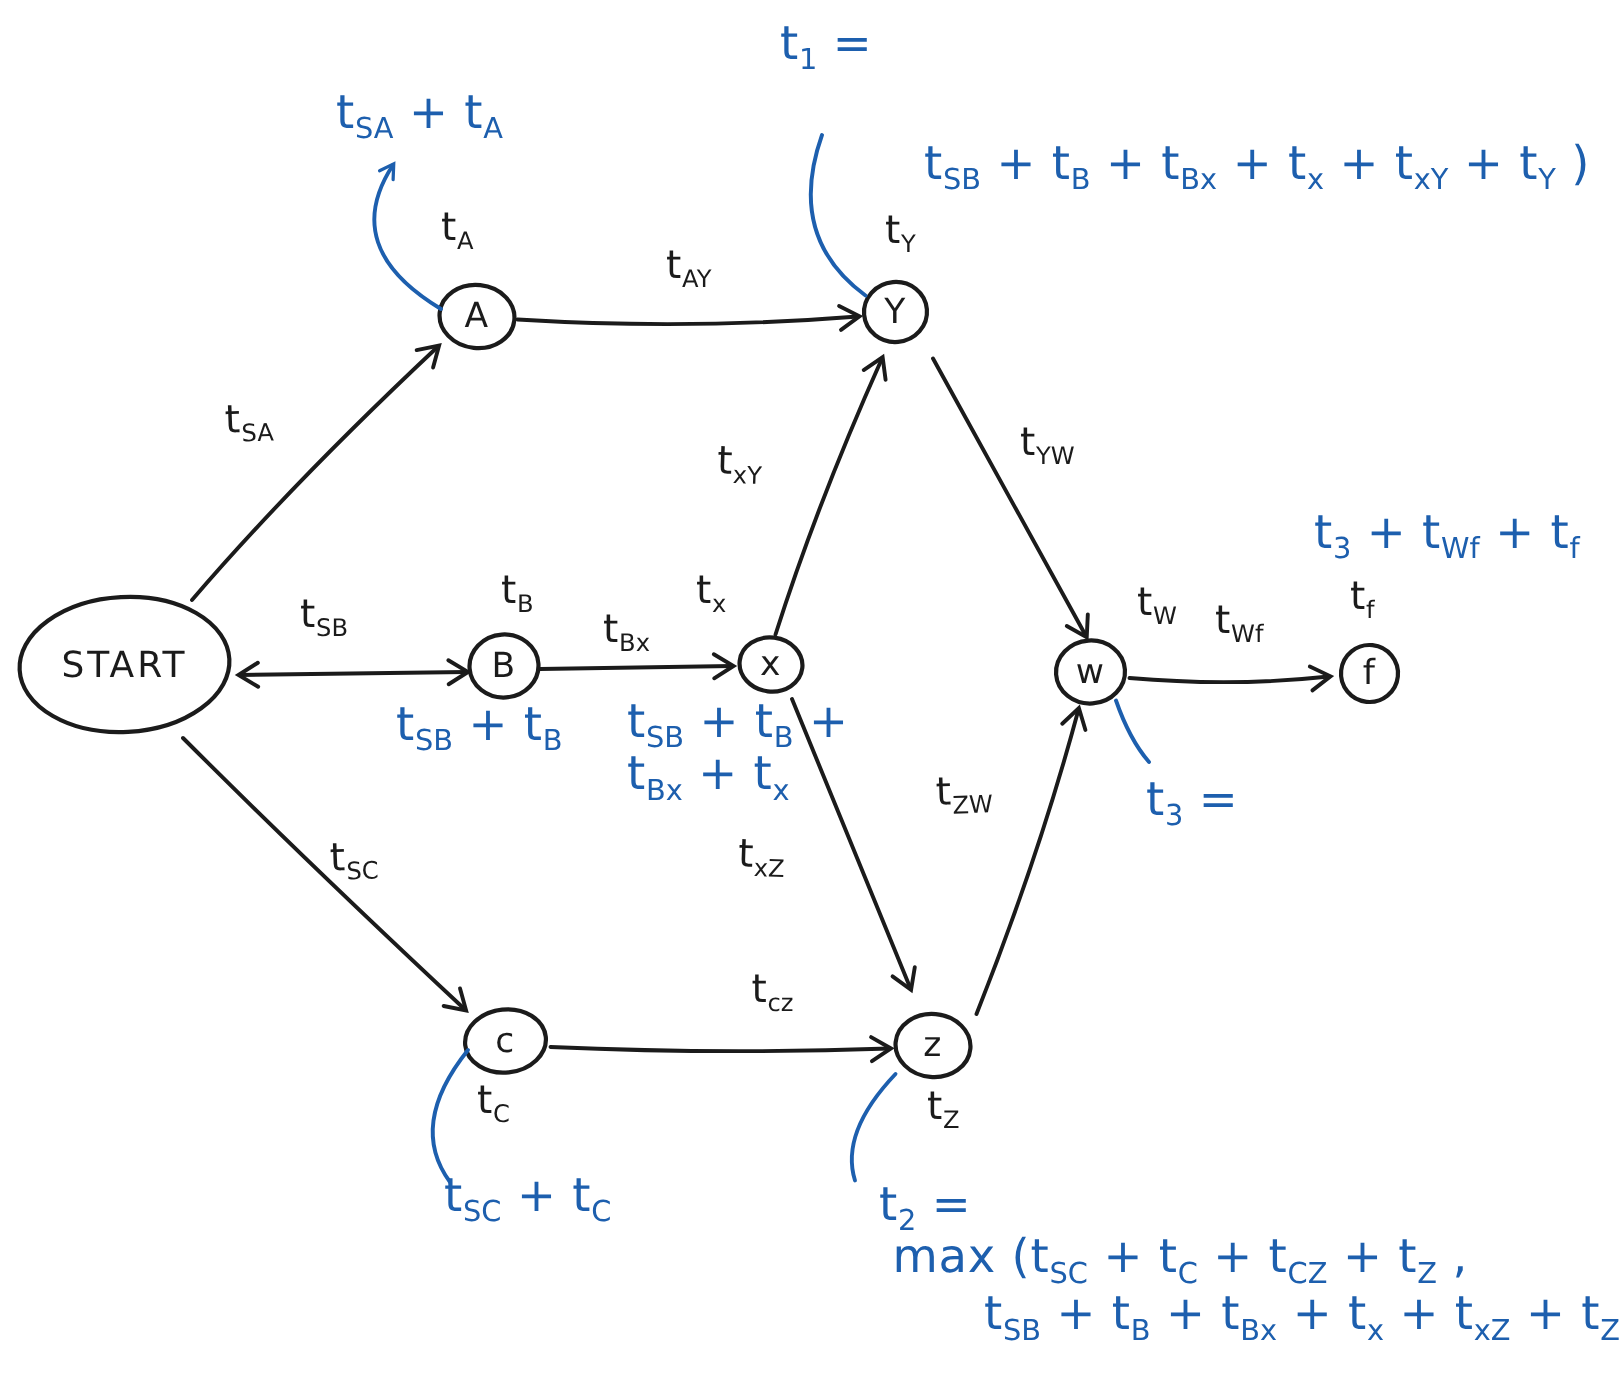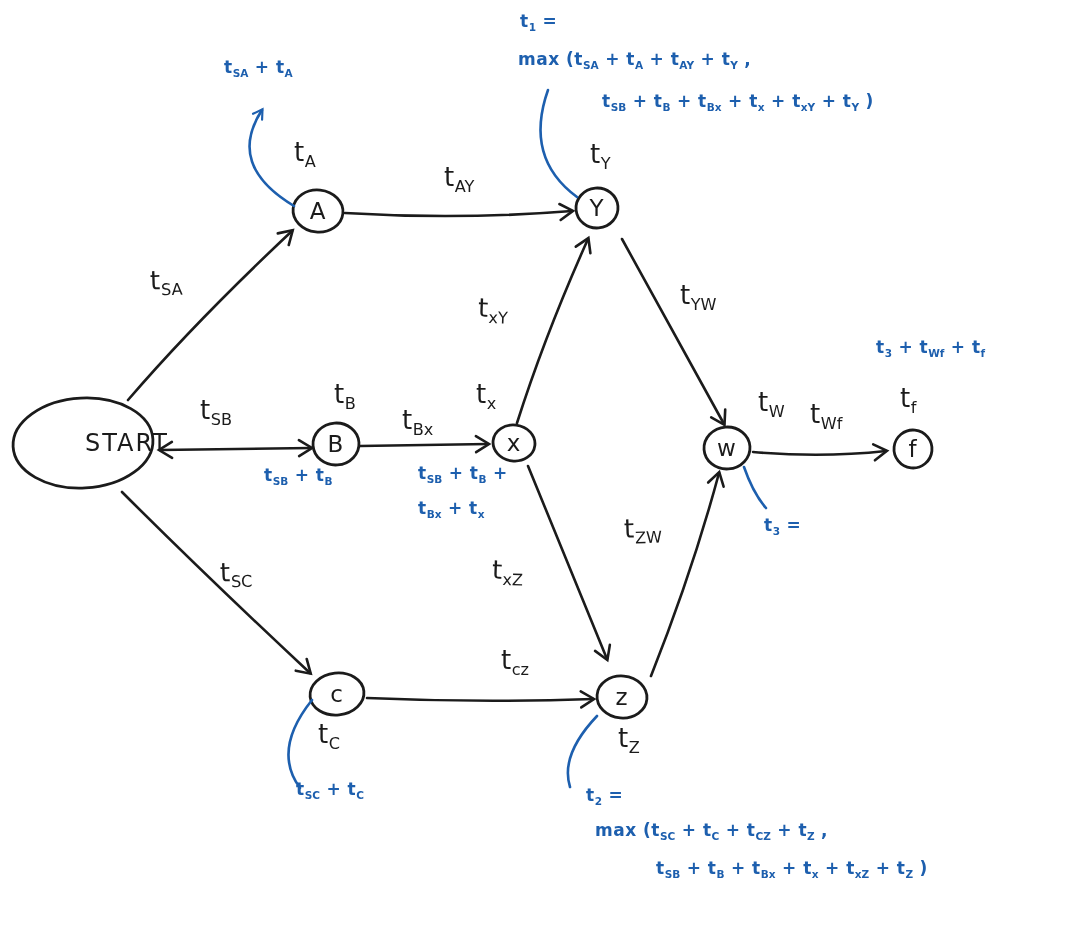--- a/index.html
+++ b/index.html
@@ -6,26 +6,26 @@
   .canvas{
     position:relative;width:1080px;height:928px;background:#ffffff;overflow:hidden;
     font-family:"DejaVu Sans","Liberation Sans",sans-serif;
   }
   .canvas svg{position:absolute;left:0;top:0;}
   .lbl{
     position:absolute;white-space:nowrap;color:#1b1b1b;
     font-size:26px;line-height:1.1;letter-spacing:0.5px;
   }
   .lbl sub{font-size:0.62em;letter-spacing:0;}
-  .blue{color:#1d5fae;font-size:17px;font-weight:bold;}
+  .blue{color:#1d5fae;font-size:31px;}
   .node-label{
     position:absolute;transform:translate(-50%,-50%);color:#1b1b1b;
     font-size:23px;letter-spacing:1px;text-align:center;
   }
-  .start-label{font-size:24px;letter-spacing:2px;margin-left:44px;}
+  .start-label{font-size:24px;letter-spacing:2px;}
   .tilt-l{transform:rotate(-2deg);}
   .tilt-r{transform:rotate(2deg);}
 </style>
 </head>
 <body>
 
 <div class="canvas">
 
   <svg width="1080" height="928" viewBox="0 0 1080 928">
     <defs>
@@ -83,37 +83,36 @@
   <div class="node-label" style="left:913px;top:449px;">f</div>
 
   <div class="lbl tilt-l" style="left:150px;top:266px;">t<sub>SA</sub></div>
   <div class="lbl" style="left:200px;top:396px;">t<sub>SB</sub></div>
   <div class="lbl tilt-l" style="left:220px;top:558px;">t<sub>SC</sub></div>
   <div class="lbl" style="left:294px;top:138px;">t<sub>A</sub></div>
   <div class="lbl" style="left:444px;top:163px;">t<sub>AY</sub></div>
   <div class="lbl" style="left:590px;top:140px;">t<sub>Y</sub></div>
   <div class="lbl" style="left:334px;top:380px;">t<sub>B</sub></div>
   <div class="lbl" style="left:402px;top:406px;">t<sub>Bx</sub></div>
-  <div class="lbl" style="left:476px;top:380px;">t<sub>x</sub></div>
+  <div class="lbl" style="left:464px;top:380px;">t<sub>x</sub></div>
   <div class="lbl tilt-r" style="left:478px;top:294px;">t<sub>xY</sub></div>
   <div class="lbl" style="left:680px;top:281px;">t<sub>YW</sub></div>
   <div class="lbl tilt-r" style="left:492px;top:556px;">t<sub>xZ</sub></div>
   <div class="lbl" style="left:461px;top:646px;margin-left:40px;">t<sub>cz</sub></div>
   <div class="lbl tilt-l" style="left:624px;top:514px;">t<sub>ZW</sub></div>
   <div class="lbl" style="left:618px;top:724px;">t<sub>Z</sub></div>
   <div class="lbl" style="left:318px;top:720px;">t<sub>C</sub></div>
   <div class="lbl" style="left:758px;top:388px;">t<sub>W</sub></div>
   <div class="lbl" style="left:810px;top:400px;">t<sub>Wf</sub></div>
   <div class="lbl" style="left:900px;top:384px;">t<sub>f</sub></div>
 
   <div class="lbl blue" style="left:224px;top:58px;">t<sub>SA</sub> + t<sub>A</sub></div>
 
   <div class="lbl blue" style="left:520px;top:12px;">t<sub>1</sub> =</div>
-  <div class="lbl blue" style="left:518px;top:50px;">max (t<sub>SA</sub> + t<sub>A</sub> + t<sub>AY</sub> + t<sub>Y</sub> ,</div>
-  <div class="lbl blue" style="left:602px;top:92px;">t<sub>SB</sub> + t<sub>B</sub> + t<sub>Bx</sub> + t<sub>x</sub> + t<sub>xY</sub> + t<sub>Y</sub> )</div>
+  <div class="lbl blue" style="left:616px;top:92px;">t<sub>SB</sub> + t<sub>B</sub> + t<sub>Bx</sub> + t<sub>x</sub> + t<sub>xY</sub> + t<sub>Y</sub> )</div>
 
   <div class="lbl blue" style="left:264px;top:466px;">t<sub>SB</sub> + t<sub>B</sub></div>
 
   <div class="lbl blue" style="left:418px;top:464px;">t<sub>SB</sub> + t<sub>B</sub> +</div>
   <div class="lbl blue" style="left:418px;top:499px;">t<sub>Bx</sub> + t<sub>x</sub></div>
 
   <div class="lbl blue" style="left:876px;top:338px;">t<sub>3</sub> + t<sub>Wf</sub> + t<sub>f</sub></div>
 
   <div class="lbl blue" style="left:764px;top:516px;">t<sub>3</sub> =</div>
 

